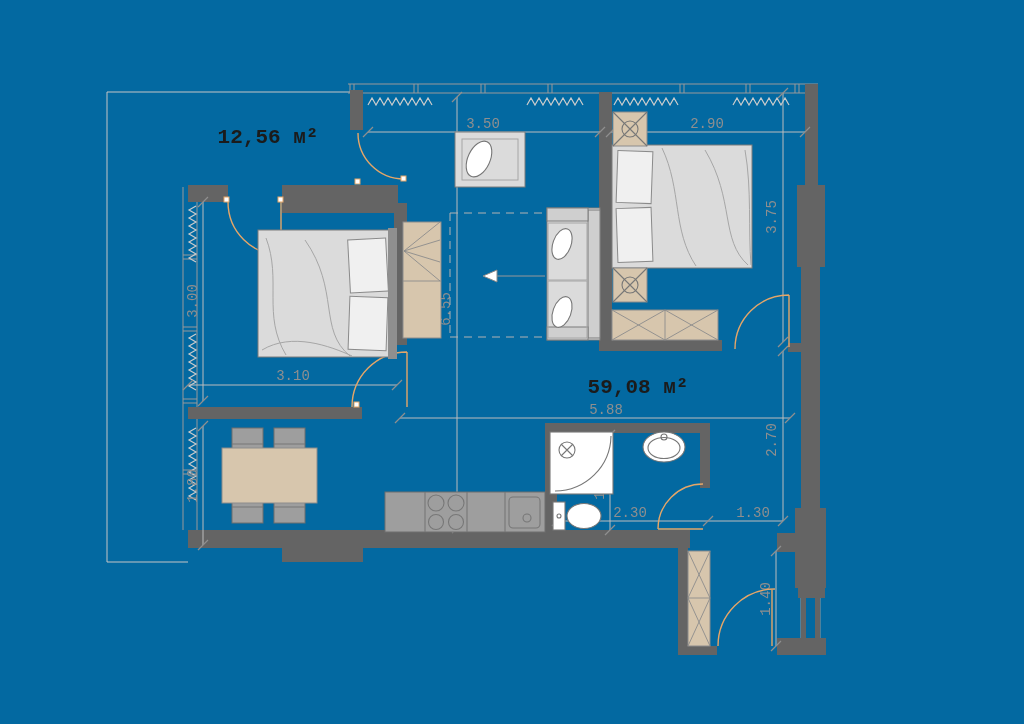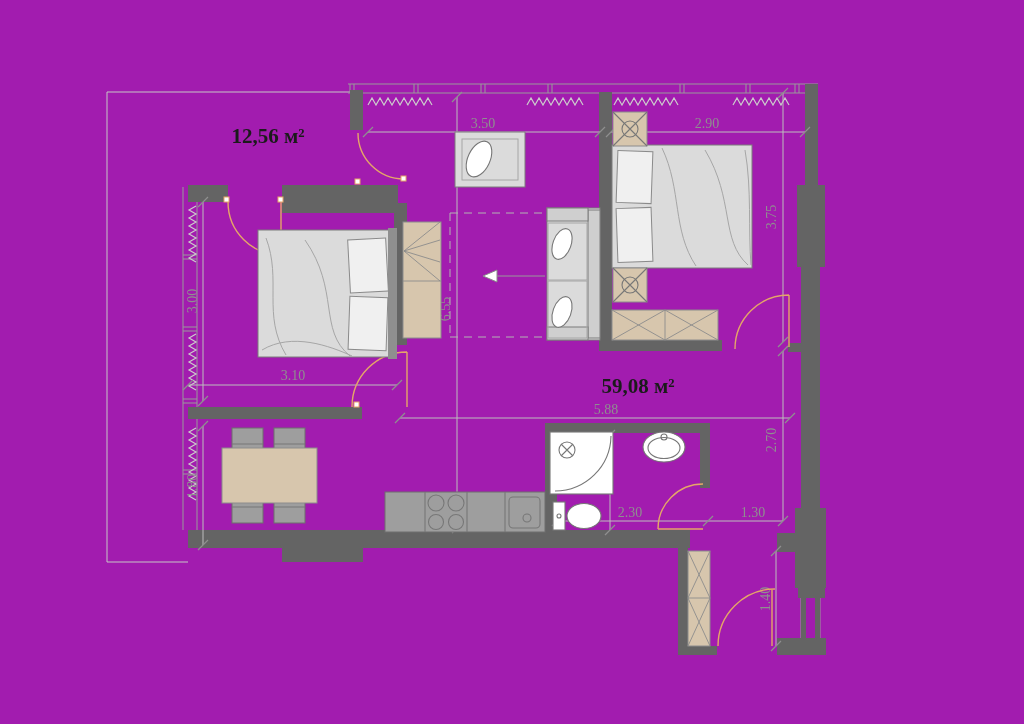--- a/index.html
+++ b/index.html
@@ -1,17 +1,17 @@
 <!DOCTYPE html>
 <html><head>
 <meta charset="utf-8">
 <style>
   html,body{margin:0;padding:0;background:#ffffff;}
-  .stage{position:relative;width:1024px;height:724px;background:#a21caf;overflow:hidden;
-         font-family:Liberation Serif, serif;}
+  .stage{position:relative;width:1024px;height:724px;background:#0369a1;overflow:hidden;
+         font-family:Liberation Mono, monospace;}
   svg{display:block;}
   .wall{fill:#646464;stroke:none;}
   .thin{stroke:#c6c6c6;stroke-width:1;fill:none;}
   .win{stroke:#9a9a9a;stroke-width:1;fill:none;}
   .zig{stroke:#cccccc;stroke-width:1.2;fill:none;}
   .dim{stroke:#bdbdbd;stroke-width:1;fill:none;}
   .tick{stroke:#8f8f8f;stroke-width:1.3;fill:none;}
   .dimtext{fill:#8f8f8f;font-size:14px;text-anchor:middle;}
   .areatext{fill:#1b1b1b;font-size:21px;font-weight:bold;text-anchor:middle;}
   .door{stroke:#e5a668;stroke-width:1.4;fill:none;}

